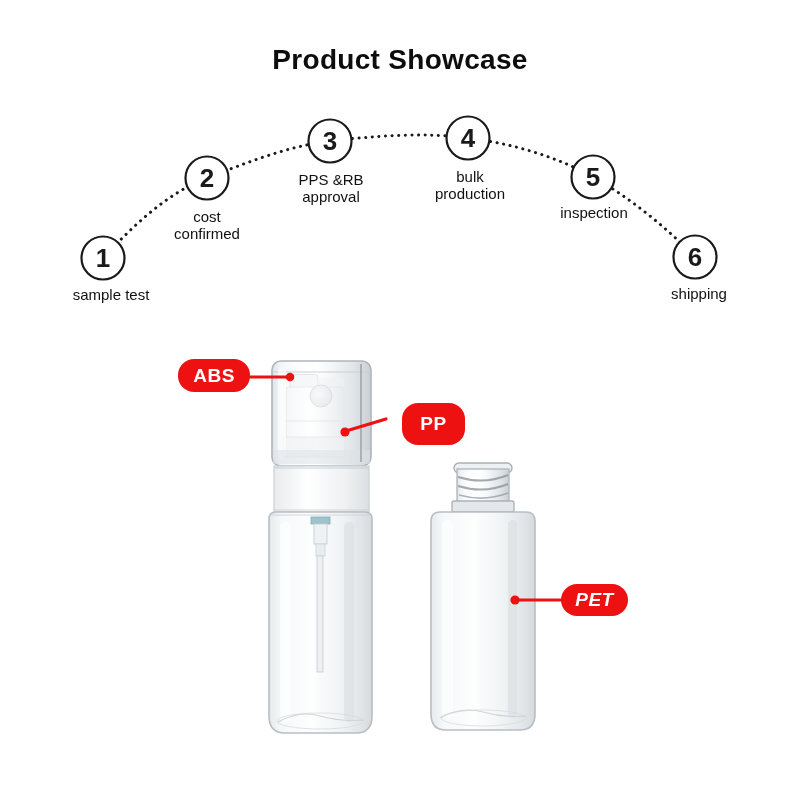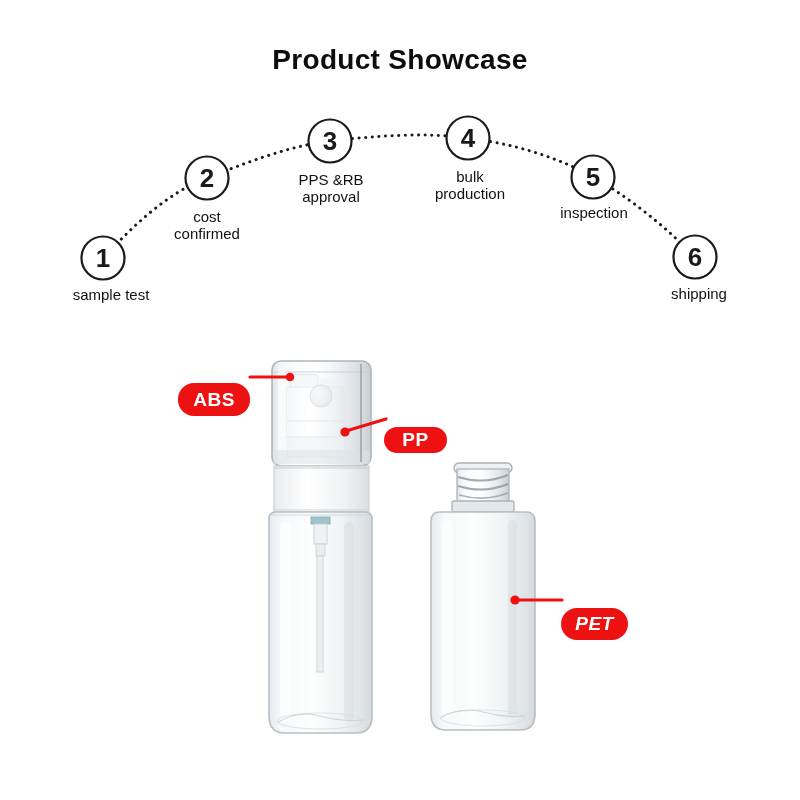--- a/index.html
+++ b/index.html
@@ -32,24 +32,23 @@
   }
 
   .red-line { stroke:var(--accent,#ee1111); stroke-width:3.2; stroke-linecap:round; }
   .red-dot  { fill:var(--accent,#ee1111); }
 
   .pill {
     position:absolute; background:var(--accent,#ee1111); color:#ffffff;
     font-weight:bold; font-size:19px; border-radius:16px;
     display:flex; align-items:center; justify-content:center;
     letter-spacing:.5px;
-    margin-top:24px;
   }
   #pill-abs { left:178px; top:359px; width:72px; height:33px; }
-  #pill-pp  { left:384px; top:403px; width:63px; height:26px; }
+  #pill-pp  { left:402px; top:403px; width:63px; height:42px; }
   #pill-pet { left:561px; top:584px; width:67px; height:32px;font-style:italic; }
 </style>
 </head>
 <body>
 
 <div class="canvas">
 
   <div class="page-title">Product Showcase</div>
 
   <svg class="scene" viewBox="0 0 800 800">

